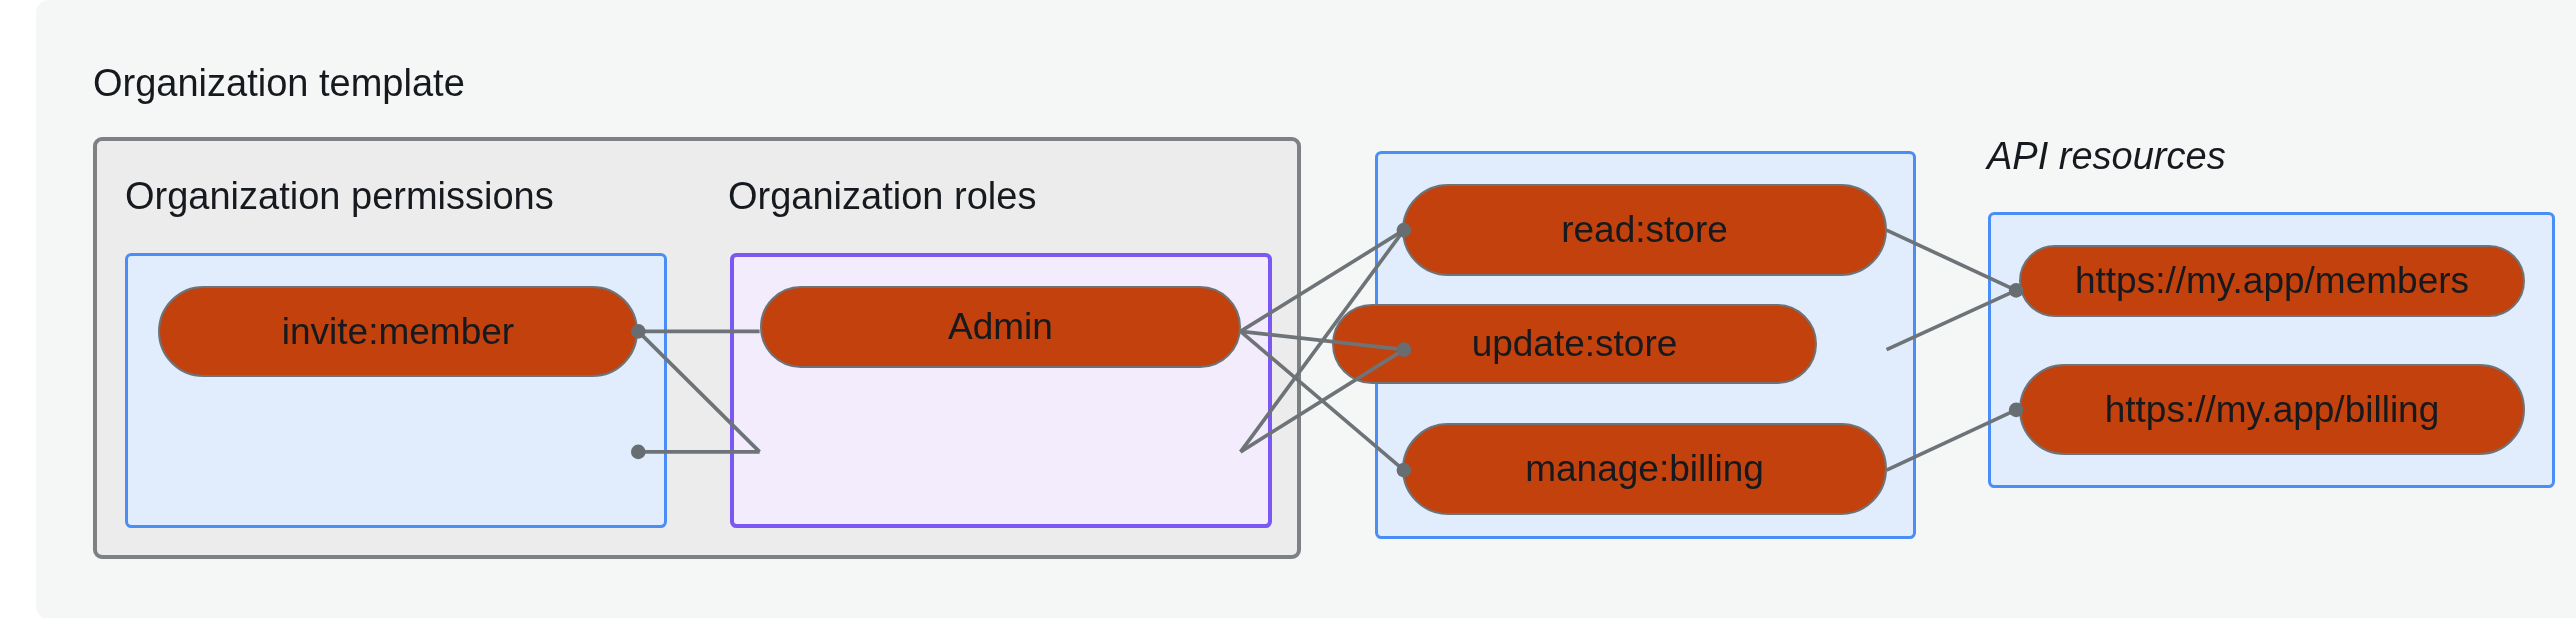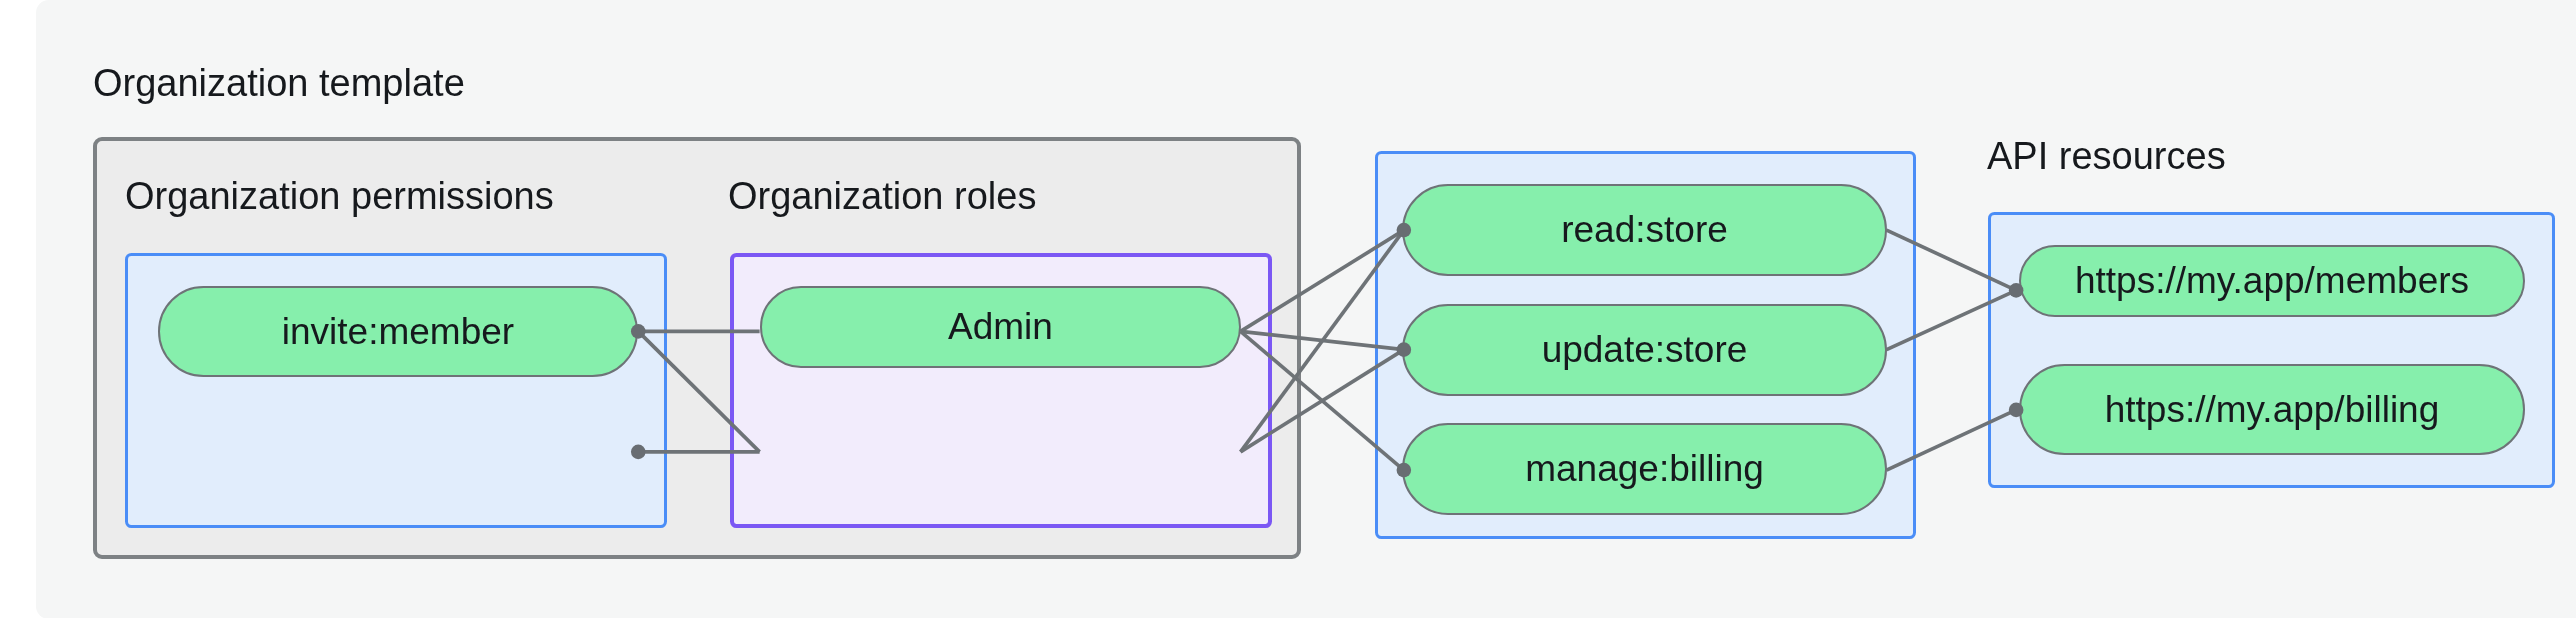--- a/index.html
+++ b/index.html
@@ -21,33 +21,33 @@
   .box-purple{background:var(--purple-fill);border:4.6px solid var(--purple-border);border-radius:6.4px;}
   #box-org-perms{left:89px;top:253px;width:542px;height:275px;}
   #box-org-roles{left:694px;top:253px;width:542px;height:275px;}
   #box-permissions{left:1339px;top:151px;width:541px;height:388px;}
   #box-api{left:1952px;top:212px;width:567px;height:276px;}
   .label{position:absolute;font-size:38px;font-weight:500;line-height:47px;white-space:nowrap;z-index:3;}
   #lbl-template{left:57px;top:60px;}
   #lbl-org-perms{left:89px;top:173px;}
   #lbl-org-roles{left:692px;top:173px;}
   #lbl-permissions{left:1336px;top:75px;}
-  #lbl-api{left:1951px;top:133px;}
+  #lbl-api{left:1951px;top:133px;font-style:italic;}
   .pill{
-    position:absolute;box-sizing:border-box;background:#86efac;
+    position:absolute;box-sizing:border-box;background:#c2410c;
     border:2.7px solid var(--pill-border);border-radius:55px;
     display:flex;align-items:center;justify-content:center;
     font-size:37px;font-weight:400;white-space:nowrap;z-index:2;
   }
   #pill-invite {left:122px; top:286px;width:480px;height:91px;}
   #pill-delete {left:122px; top:406px;width:480px;height:91px;}
   #pill-admin  {left:724px; top:286px;width:481px;height:82px;text-align:right;}
   #pill-member {left:724px; top:406px;width:481px;height:91px;}
   #pill-read   {left:1366px;top:184px;width:485px;height:92px;}
-  #pill-update {left:1366px;top:304px;width:485px;height:92px;}
+  #pill-update {left:1296px;top:304px;width:485px;height:80px;}
   #pill-manage {left:1366px;top:423px;width:485px;height:92px;}
   #pill-members-api{left:1983px;top:245px;width:506px;height:72px;}
   #pill-billing-api{left:1983px;top:364px;width:506px;height:91px;}
   #overlay{position:absolute;left:0;top:0;width:2576px;height:619px;z-index:4;pointer-events:none;}
 </style>
 </head>
 <body>
 
 <div class="stage">
 

